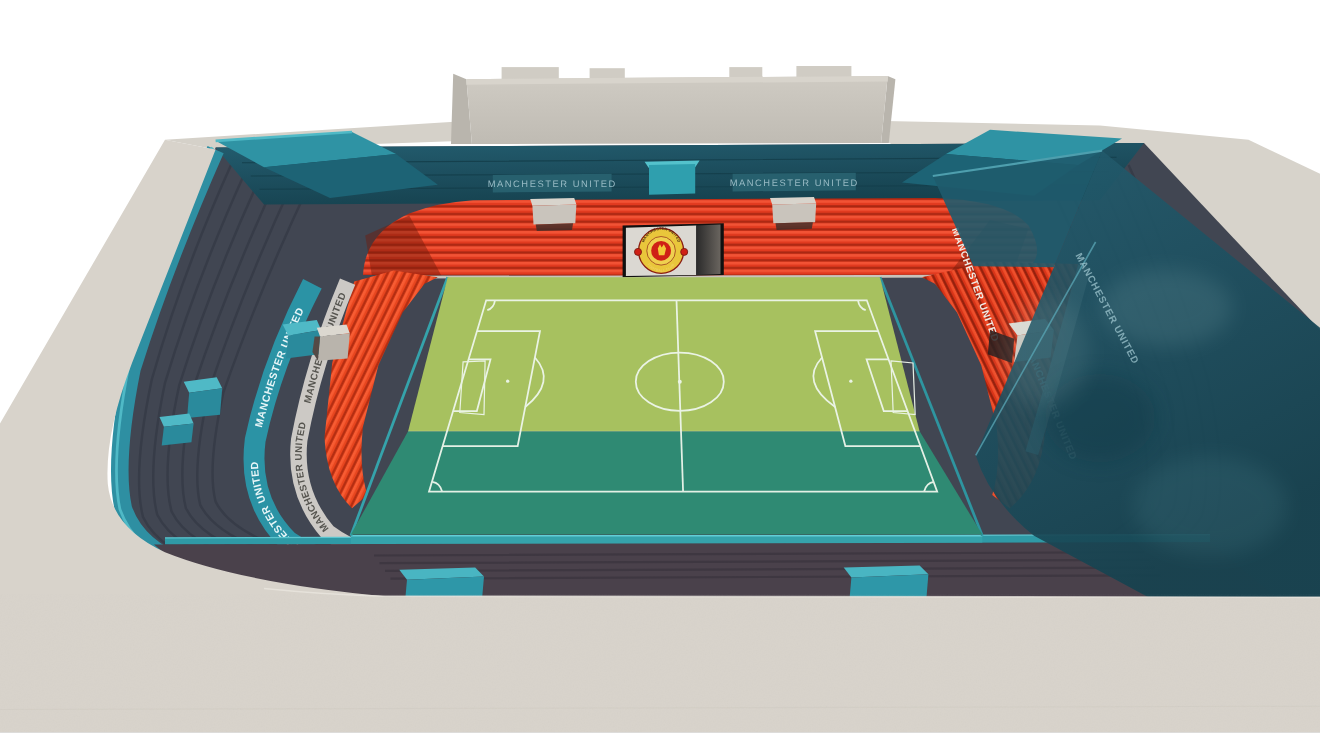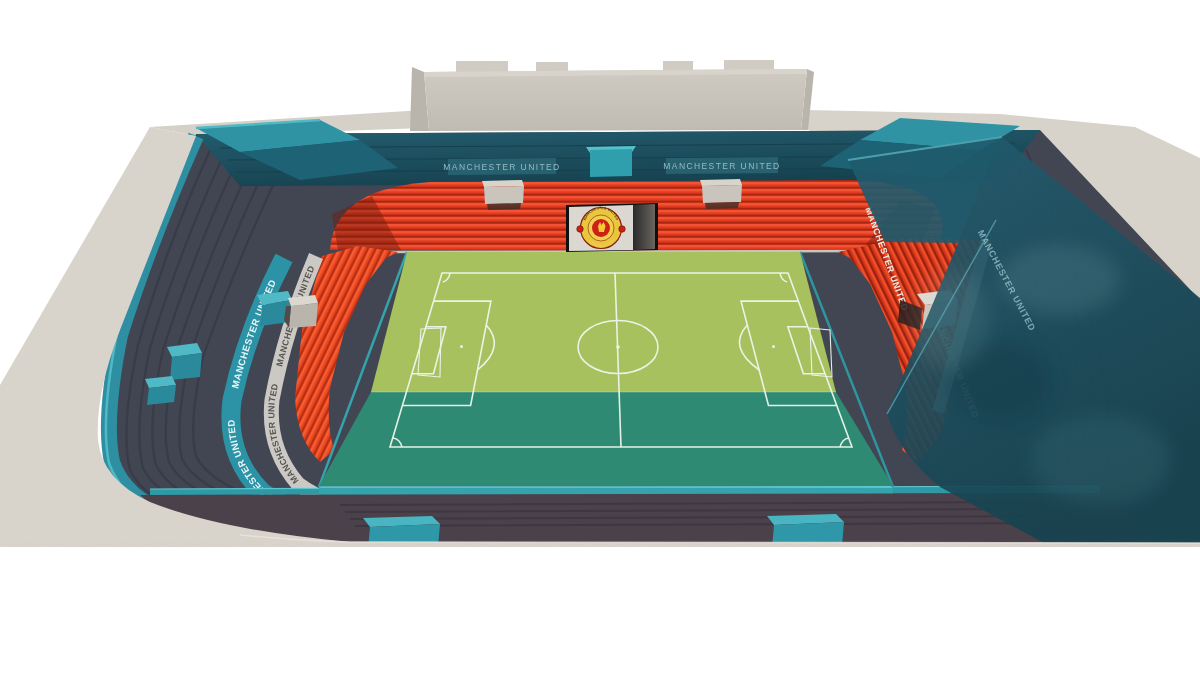--- a/index.html
+++ b/index.html
@@ -1,16 +1,16 @@
 <!DOCTYPE html>
 <html><head>
 <meta charset="utf-8">
 <style>
   html,body{margin:0;padding:0;background:#ffffff;}
-  .stage{position:relative;width:1200px;height:547px;overflow:hidden;background:#737373;}
+  .stage{position:relative;width:1200px;height:666px;overflow:hidden;background:#737373;}
   svg{display:block;}
   text{font-family:"Liberation Sans",sans-serif;}
   .txt-far{font-size:8.5px;letter-spacing:1.4px;fill:#97bac4;}
   .txt-teal-band{font-size:9.5px;letter-spacing:.6px;fill:#e8f6f8;font-weight:bold;}
   .txt-light-band{font-size:8.8px;letter-spacing:.5px;fill:#55544f;font-weight:bold;}
   .txt-right{font-size:9px;letter-spacing:.6px;fill:#efece6;font-weight:bold;}
   .txt-right-glass{font-size:9px;letter-spacing:.8px;fill:#9fc6cf;opacity:.75;font-weight:bold;}
   .txt-crest-top{font-size:3.4px;letter-spacing:.2px;fill:#4a2c12;font-weight:bold;}
   .txt-crest-bot{font-size:3.1px;letter-spacing:.2px;fill:#f0d060;font-weight:bold;}
 </style>

